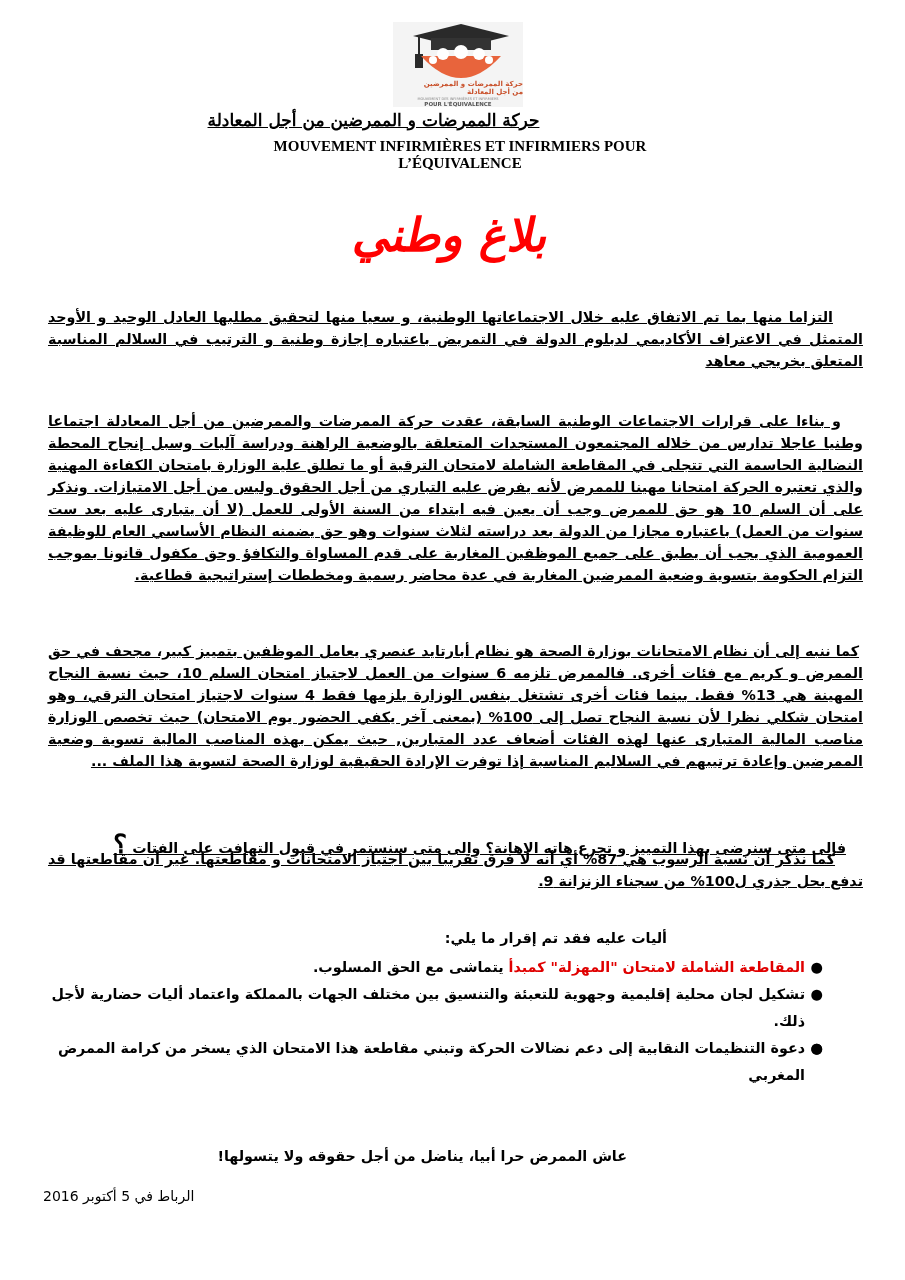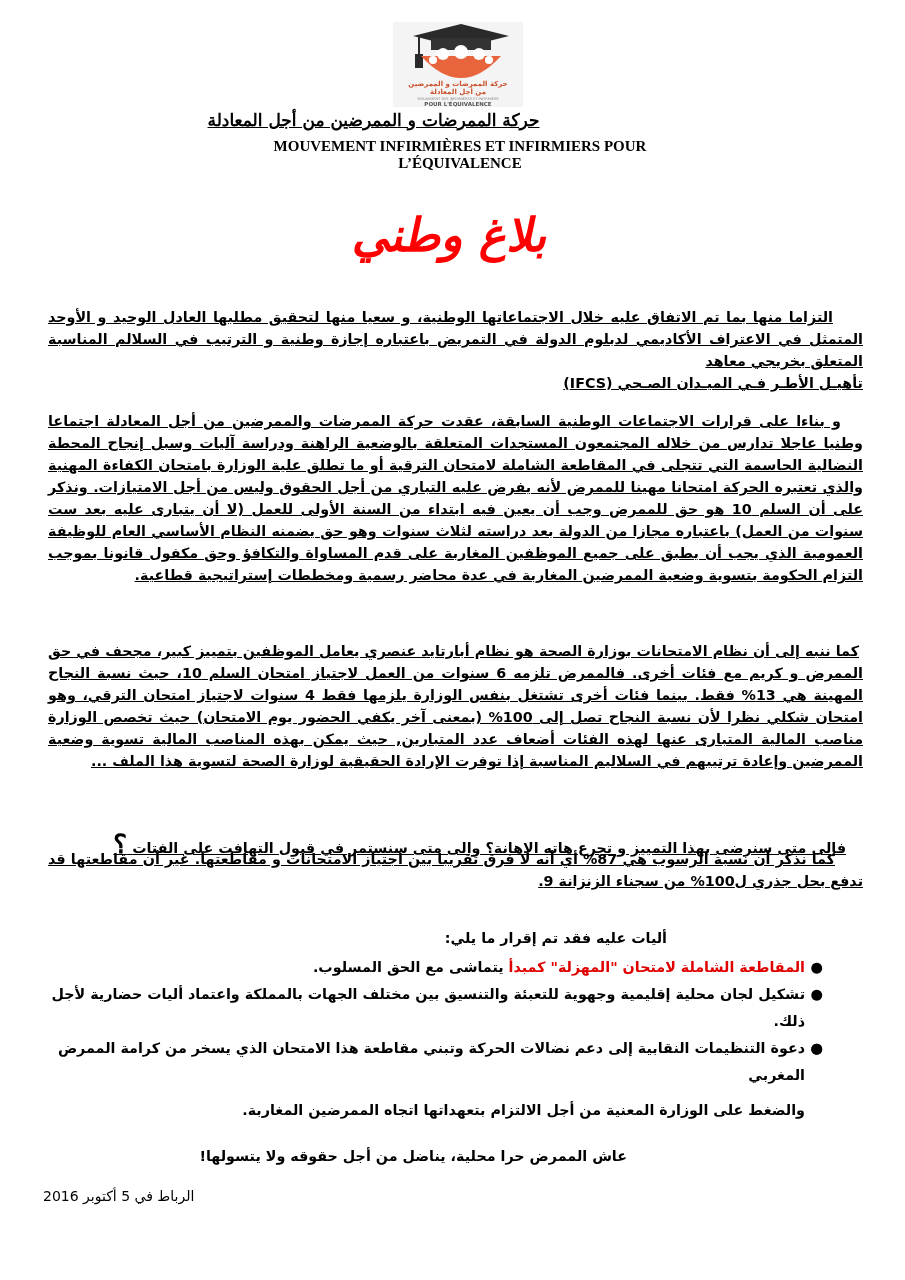--- a/index.html
+++ b/index.html
@@ -40,36 +40,35 @@
     <rect x="38" y="16" width="60" height="12" fill="#333"></rect>
     <line x1="26" y1="15" x2="26" y2="34" stroke="#2a2a2a" stroke-width="2"></line>
     <rect x="22" y="32" width="8" height="14" fill="#2a2a2a"></rect>
     <path d="M28 34 Q68 78 108 34 Z" fill="#e8643c"></path>
     <circle cx="50" cy="32" r="6" fill="#fff"></circle>
       <circle cx="68" cy="30" r="7" fill="#fff"></circle>
       <circle cx="86" cy="32" r="6" fill="#fff"></circle>
     <circle cx="40" cy="38" r="4" fill="#fff"></circle>
       <circle cx="96" cy="38" r="4" fill="#fff"></circle>
   </svg>
-  <div style="position:absolute;left:0;top:58px;width:130px;text-align:center;font-size:7px;line-height:8px;color:#c9502a;font-weight:bold;direction:rtl;">
+  <div style="position:absolute;left:0;top:58px;width:130px;text-align:right;font-size:7px;line-height:8px;color:#c9502a;font-weight:bold;direction:rtl;">
     <div>حركة الممرضات و الممرضين</div>
     <div>من أجل المعادلة</div>
   </div>
   <div style="position:absolute;left:0;top:75px;width:130px;text-align:center;font-size:3.5px;color:#888;">MOUVEMENT DES INFIRMIÈRES ET INFIRMIERS</div>
   <div style="position:absolute;left:0;top:79px;width:130px;text-align:center;font-size:5.5px;color:#555;font-weight:bold;">POUR L'ÉQUIVALENCE</div>
 </div>
 
 <div class="org-ar">حركة الممرضات و الممرضين من أجل المعادلة</div>
 <div class="org-fr">MOUVEMENT INFIRMIÈRES ET INFIRMIERS POUR L’ÉQUIVALENCE</div>
 
 <div class="title">بلاغ وطني</div>
 
 <div class="body p1">
   <span style="padding-right:30px">التزاما منها بما تم الاتفاق عليه خلال الاجتماعاتها الوطنية، و سعيا منها لتحقيق مطلبها العادل الوحيد و الأوحد المتمثل في الاعتراف الأكاديمي لدبلوم الدولة في التمريض باعتباره إجازة وطنية و الترتيب في السلالم المناسبة المتعلق بخريجي معاهد</span>
-  <div style="text-align:right">تأهيـل الأطـر فـي الميـدان الصـحي (IFCS)</div>
 </div>
 
 <div class="body p2">
   <span style="display:inline-block;width:22px"></span><span>و بناءا على قرارات الاجتماعات الوطنية السابقة، عقدت حركة الممرضات والممرضين من أجل المعادلة اجتماعا وطنيا عاجلا تدارس من خلاله المجتمعون المستجدات المتعلقة بالوضعية الراهنة ودراسة آليات وسبل إنجاح المحطة النضالية الحاسمة التي تتجلى في المقاطعة الشاملة لامتحان الترقية أو ما تطلق علية الوزارة بامتحان الكفاءة المهنية والذي تعتبره الحركة امتحانا مهينا للممرض لأنه يفرض عليه التباري من أجل الحقوق وليس من أجل الامتيازات. ونذكر على أن السلم 10 هو حق للممرض وجب أن يعين فيه ابتداء من السنة الأولى للعمل (لا أن يتبارى عليه بعد ست سنوات من العمل) باعتباره مجازا من الدولة بعد دراسته لثلاث سنوات وهو حق يضمنه النظام الأساسي العام للوظيفة العمومية الذي يجب أن يطبق على جميع الموظفين المغاربة على قدم المساواة والتكافؤ وحق مكفول قانونا بموجب التزام الحكومة بتسوية وضعية الممرضين المغاربة في عدة محاضر رسمية ومخططات إستراتيجية قطاعية.</span>
 </div>
 
 <div class="body p3">
   <span style="display:inline-block;width:4px"></span><span>كما ننبه إلى أن نظام الامتحانات بوزارة الصحة هو نظام أبارتايد عنصري يعامل الموظفين بتمييز كبير، مجحف في حق الممرض و كريم مع فئات أخرى. فالممرض تلزمه 6 سنوات من العمل لاجتياز امتحان السلم 10، حيث نسبة النجاح المهينة هي 13% فقط. بينما فئات أخرى تشتغل بنفس الوزارة يلزمها فقط 4 سنوات لاجتياز امتحان الترقي، وهو امتحان شكلي نظرا لأن نسبة النجاح تصل إلى 100% (بمعنى آخر يكفي الحضور يوم الامتحان) حيث تخصص الوزارة مناصب المالية المتبارى عنها لهذه الفئات أضعاف عدد المتبارين, حيث يمكن بهذه المناصب المالية تسوية وضعية الممرضين وإعادة ترتيبهم في السلاليم المناسبة إذا توفرت الإرادة الحقيقية لوزارة الصحة لتسوية هذا الملف ...</span>
 </div>
 
@@ -92,18 +91,17 @@
   <li>
     <span class="bullet">●</span>
     <span>تشكيل لجان محلية إقليمية وجهوية للتعبئة والتنسيق بين مختلف الجهات بالمملكة واعتماد أليات حضارية لأجل ذلك.</span>
   </li>
   <li>
     <span class="bullet">●</span>
   </li>
   <li class="last">
     <span class="bullet">●</span>
     <span>دعوة التنظيمات النقابية إلى دعم نضالات الحركة وتبني مقاطعة هذا الامتحان الذي يسخر من كرامة الممرض المغربي</span>
-    <span class="cont">والضغط على الوزارة المعنية من أجل الالتزام بتعهداتها اتجاه الممرضين المغاربة.</span>
   </li>
 </ul>
 
-<div class="slogan">عاش الممرض حرا محلية، يناضل من أجل حقوقه ولا يتسولها!</div>
+<div class="slogan">عاش الممرض حرا أبيا، يناضل من أجل حقوقه ولا يتسولها!</div>
 <div class="date">الرباط في 5 أكتوبر 2016</div>
 
 </body></html>

